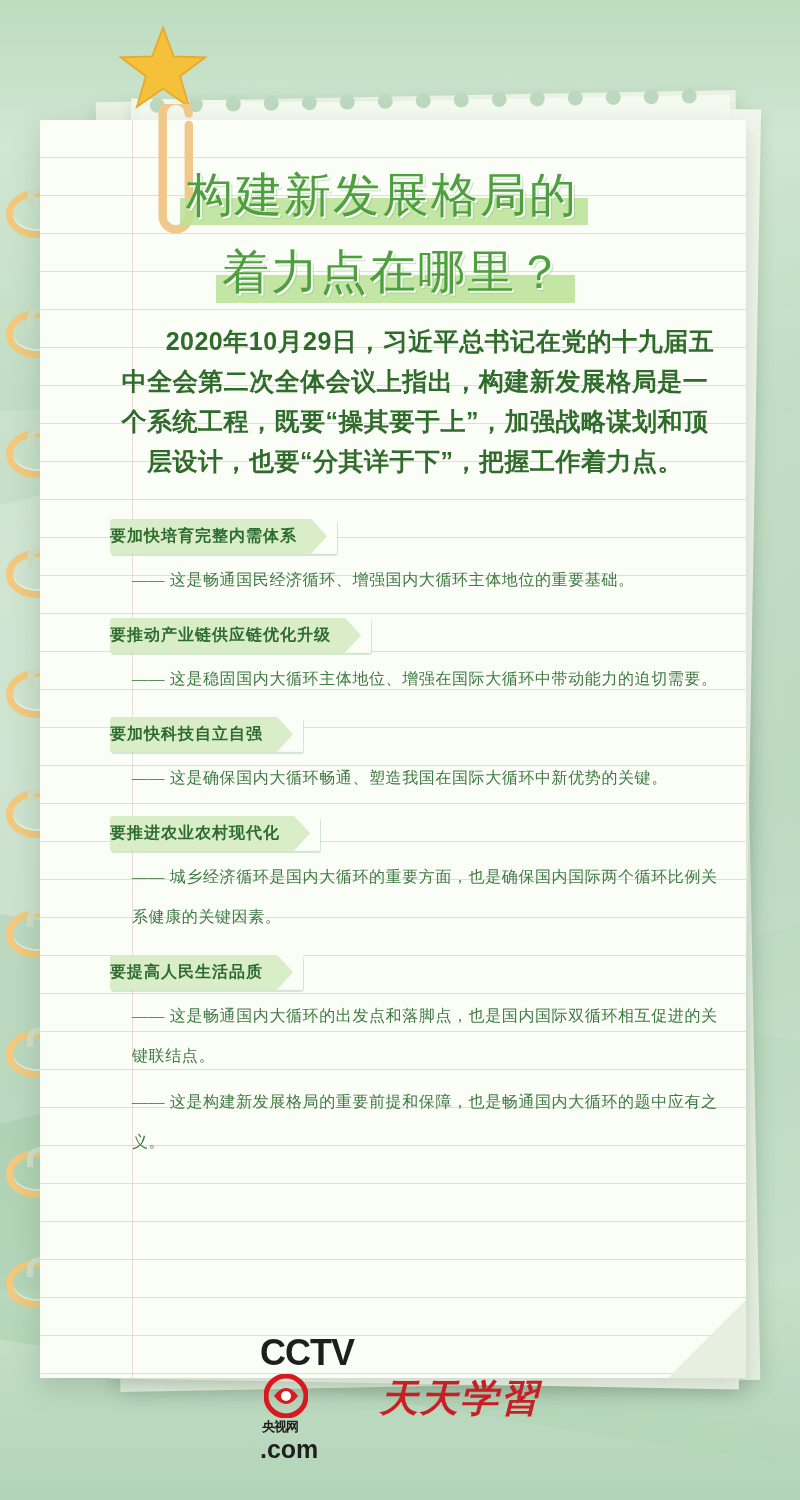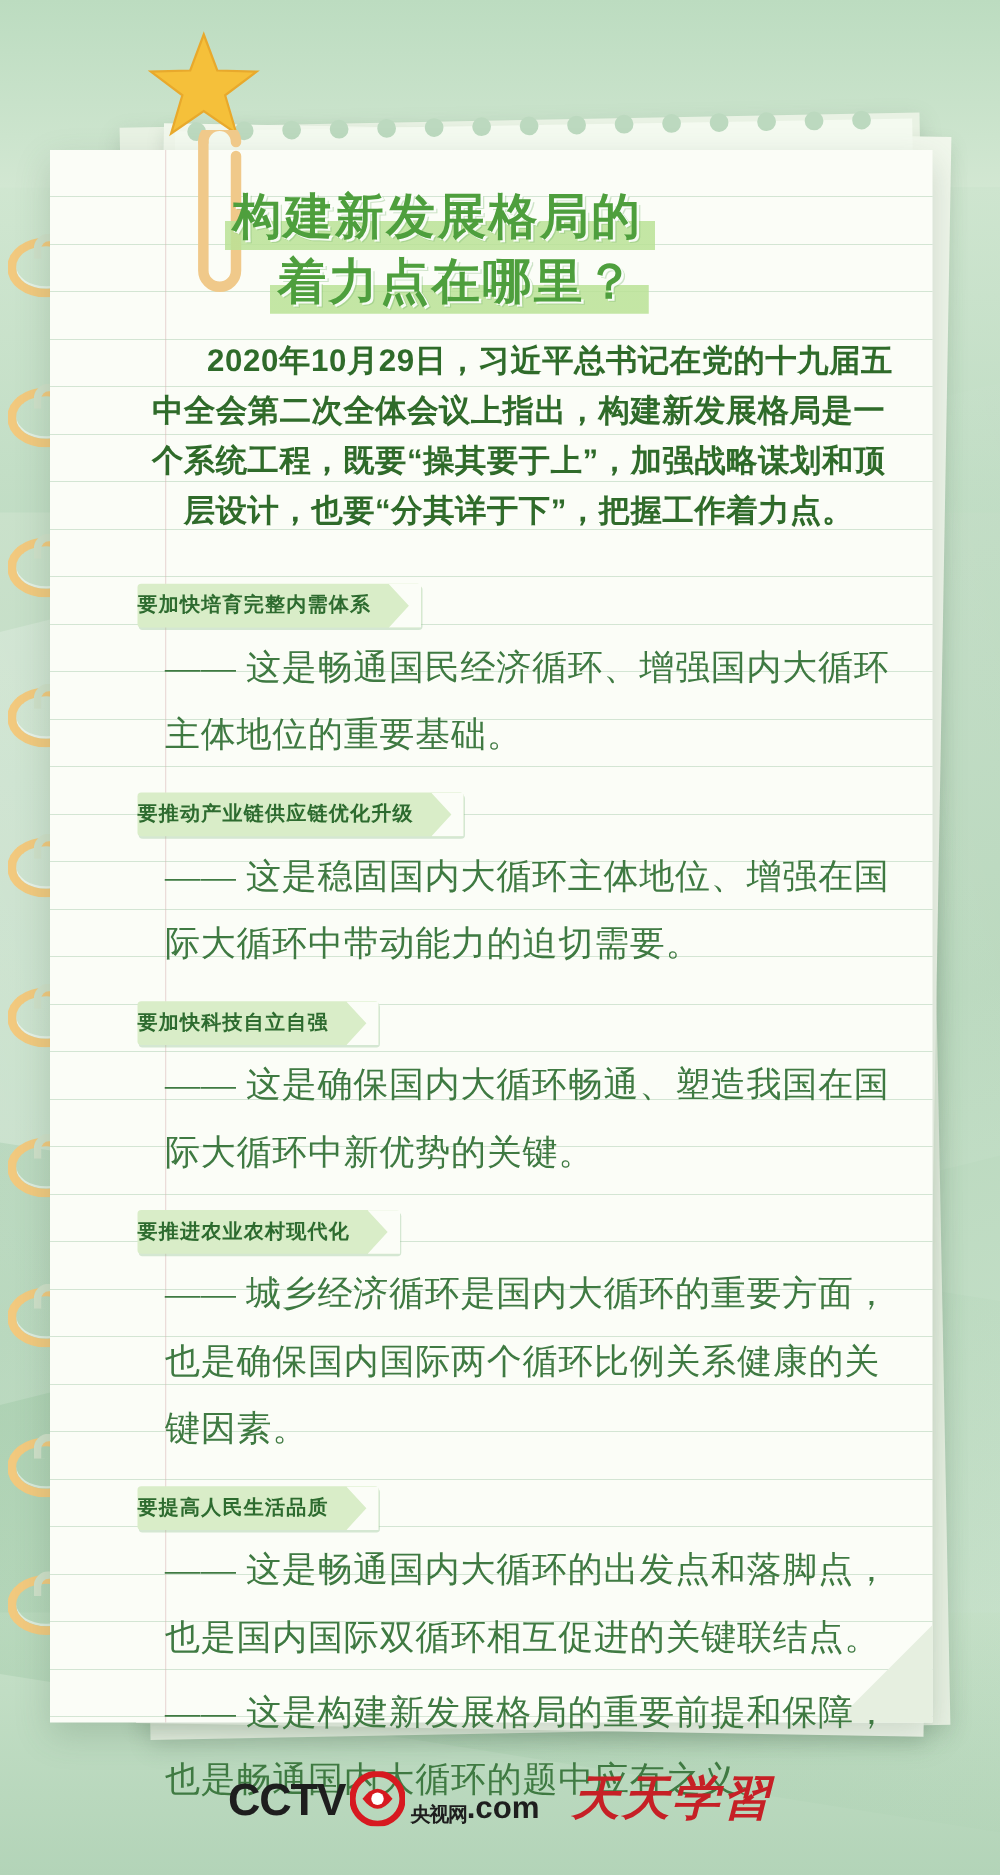--- a/index.html
+++ b/index.html
@@ -165,28 +165,29 @@
   
   .content {
     position: absolute;
     left: 110px; top: 148px;
     width: 610px;
   }
 
   .title-wrap { margin-bottom: 10px; }
   .title-line {
     display: inline-block;
-    font-size: 39px;
-    font-weight: bold;
+    font-size: 47px;
+    font-weight: normal;
     letter-spacing: 2px;
     color: #4e9f3d;
     line-height: 1.22;
     position: relative;
     padding: 2px 10px 2px 6px;
     text-shadow: 2px 2px 0 rgba(255,255,255,.9), 3px 3px 0 rgba(120,180,110,.35);
+    margin-top: 16px;
   }
   .title-line.l1 { margin-left: 70px; background: linear-gradient(180deg, rgba(200,232,170,0) 55%, rgba(186,226,150,.85) 55%); }
   .title-line.l2 { margin-left: 106px; background: linear-gradient(180deg, rgba(200,232,170,0) 55%, rgba(186,226,150,.85) 55%); }
 
   .lead {
     margin: 18px 0 26px 0;
     font-size: 25px;
     line-height: 40px;
     color: #2f6b2a;
     font-weight: bold;
@@ -213,55 +214,56 @@
   .ribbon::after {
     content: "";
     position: absolute;
     right: 0; top: 0; bottom: 0;
     width: 26px;
     background: #fbfdf7;
     clip-path: polygon(100% 0, 100% 100%, 0 100%, 62% 50%, 0 0);
   }
 
   .note {
-    font-size: 28px;
-    line-height: 54px;
+    font-size: 16px;
+    line-height: 40px;
     color: #3f7a42;
     padding-left: 22px;
     letter-spacing: .6px;
     font-family: "Liberation Serif", serif;
   }
 
   
   .footer {
     position: absolute;
     left: 0; right: 0; bottom: 36px;
     display: flex;
     align-items: center;
     justify-content: center;
     gap: 26px;
   }
   .cctv {
     display: flex;
-    align-items: flex-end;
+    align-items: flex-start;
     font-size: 36px;
     font-weight: bold;
     color: #1e1e1e;
     letter-spacing: -1px;
+    flex-direction: column;
   }
   .cctv .eye {
     display: inline-block;
     width: 44px; height: 44px;
     margin: 0 2px 0 4px;
     position: relative;
   }
   .cctv .eye svg { display: block; }
   .cctv .dotcom { font-size: 25px; font-weight: bold; color: #1e1e1e; letter-spacing: 0; }
   .cctv .cn {
-    font-size: 16px;
+    font-size: 13px;
     line-height: 17px;
     color: #1e1e1e;
     font-weight: bold;
     margin-left: 2px;
   }
   .brand-red {
     font-size: 38px;
     font-weight: bold;
     color: #c62026;
     letter-spacing: 2px;

